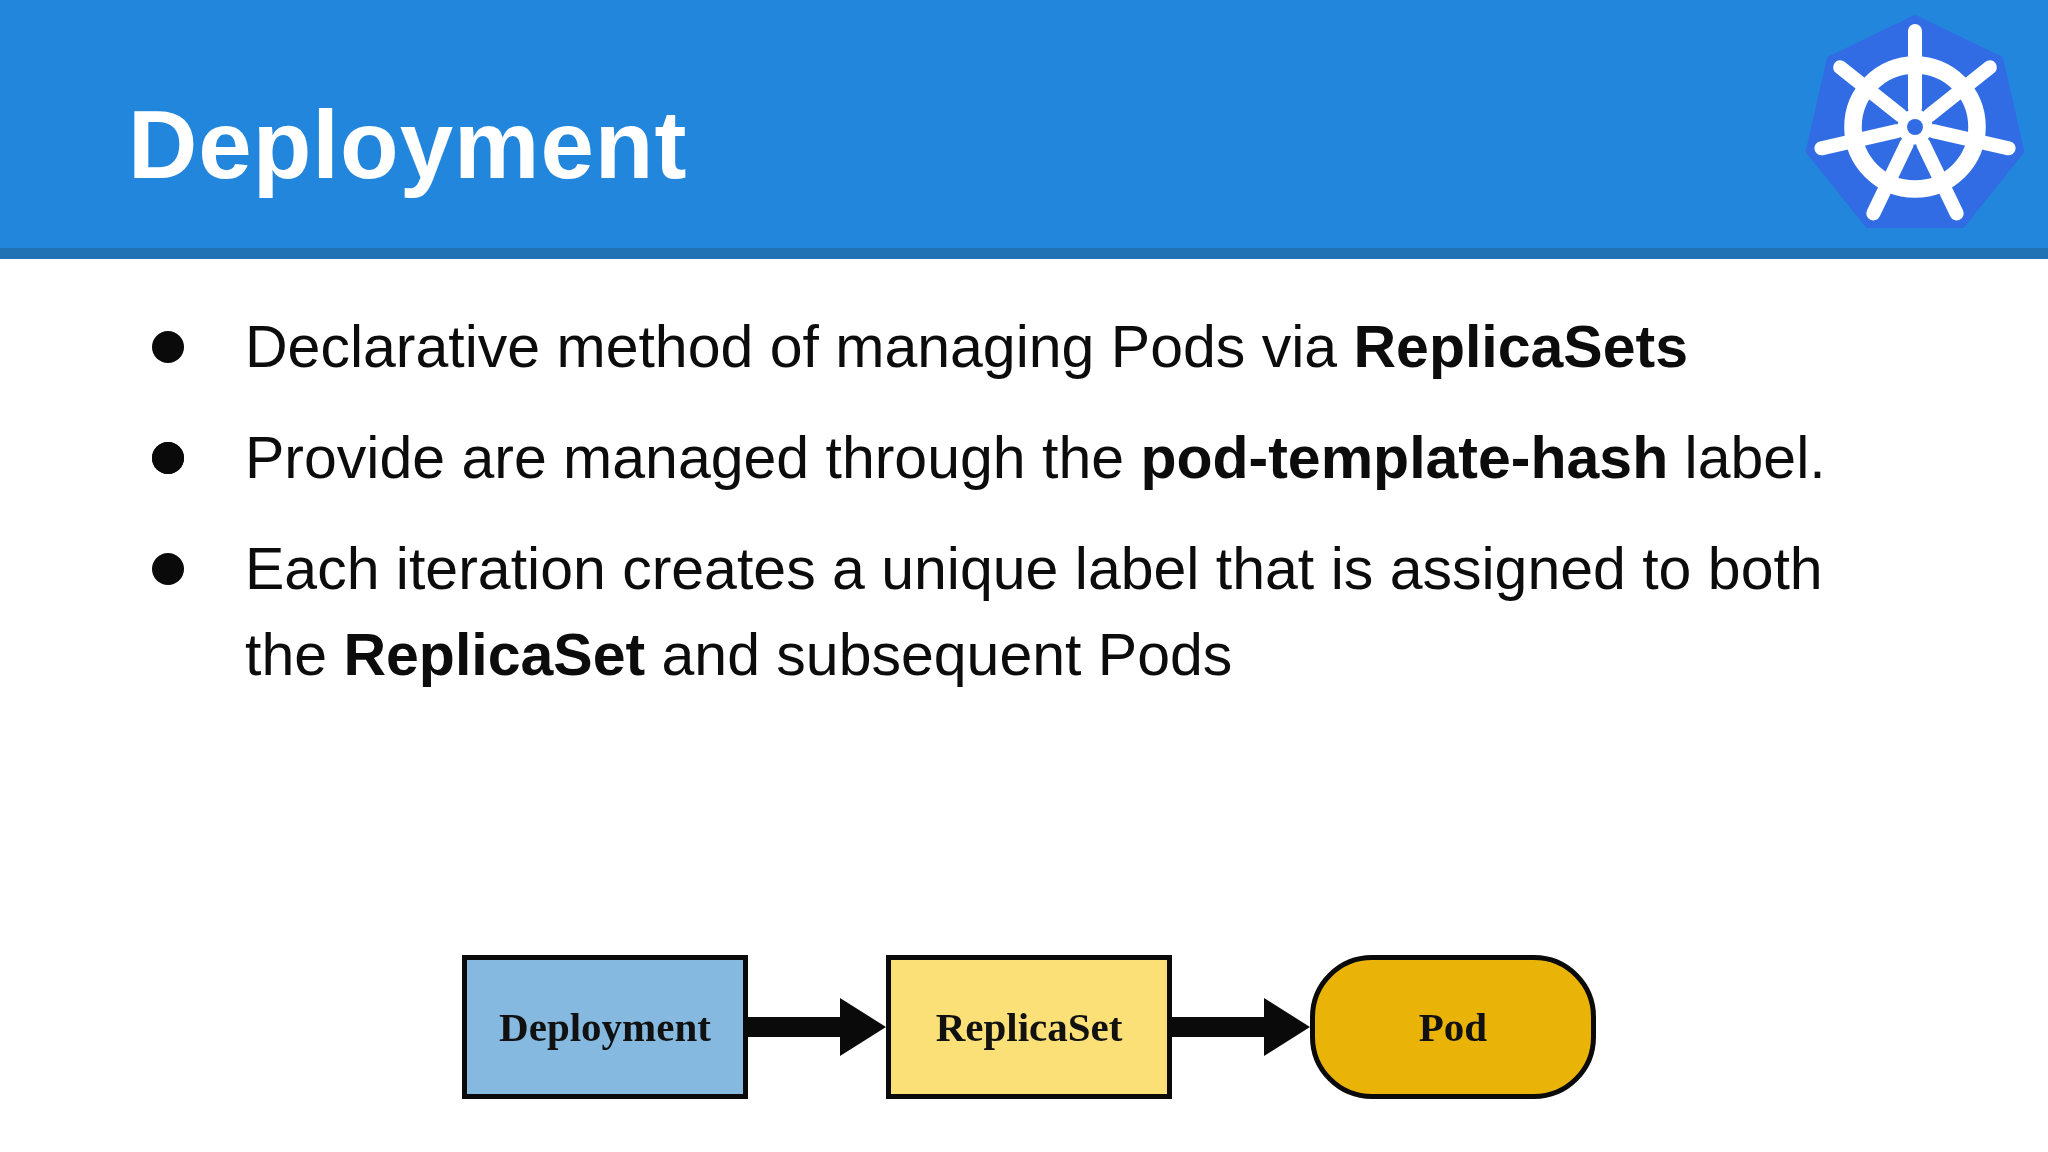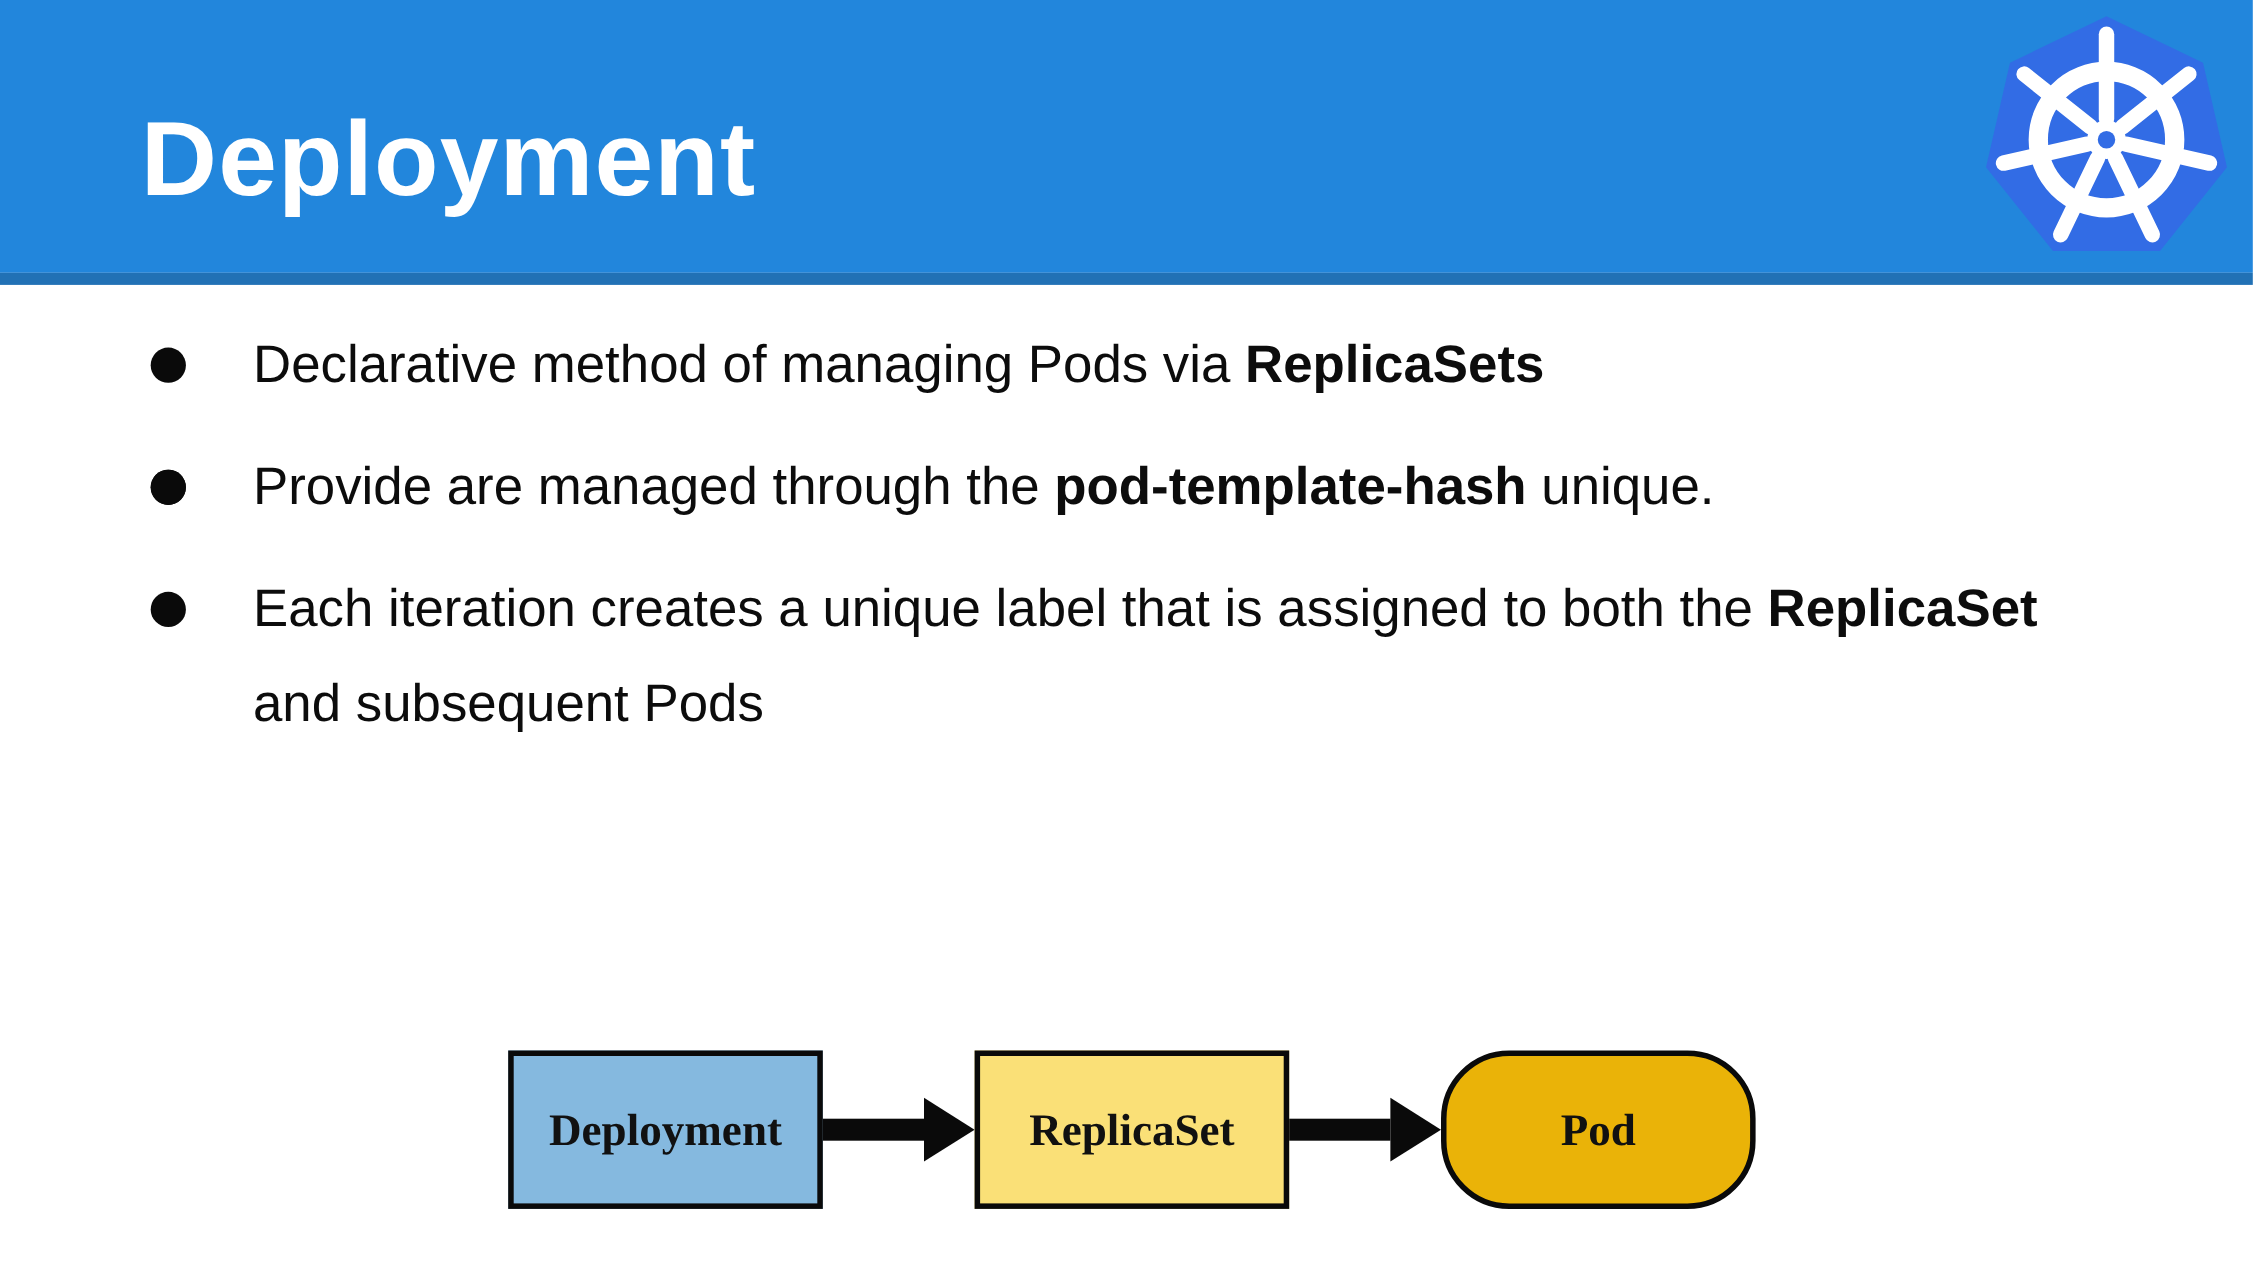--- a/index.html
+++ b/index.html
@@ -20,22 +20,22 @@
     position:absolute;left:128px;top:90px;margin:0;
     font-size:96px;font-weight:bold;color:#ffffff;line-height:1.15;
     letter-spacing:1px;
   }
   .k8s-logo{
     position:absolute;top:10px;right:16px;width:234px;height:234px;
   }
   
   .bullets{
     position:absolute;left:137px;top:289px;width:1760px;
-    list-style:none;margin:0;padding:0;
-    font-size:48px;line-height:86px;
+    list-style:none;margin:15px;padding:0;
+    font-size:59px;line-height:86px;
   }
   .bullets li{
     position:relative;padding-left:93px;margin:0 0 25px 0;
   }
   .bullet-dot{
     position:absolute;left:0;top:27px;width:32px;height:32px;
     border-radius:50%;background:#0a0a0a;display:inline-block;
   }
   .b{font-weight:bold;}
   
@@ -90,21 +90,21 @@
   <li>
     <span class="bullet-dot"></span>
     <span>Declarative method of managing Pods via </span><span class="b">ReplicaSets</span><span></span>
   </li>
   <li>
     <span class="bullet-dot"></span>
     <span class="b"></span><span></span>
   </li>
   <li>
     <span class="bullet-dot"></span>
-    <span>Provide are managed through the </span><span class="b">pod-template-hash</span><span> unique.</span>
+    <span>Provide are managed through the </span><span class="b">pod-template-hash</span><span> label.</span>
   </li>
   <li>
     <span class="bullet-dot"></span>
     <span>Each iteration creates a unique label that is assigned to both the </span><span class="b">ReplicaSet</span><span> and subsequent Pods</span>
   </li>
 </ul>
 
 <div class="diagram">
   <div class="node" style="background: rgb(133, 185, 223);">
     <span>Deployment</span>

